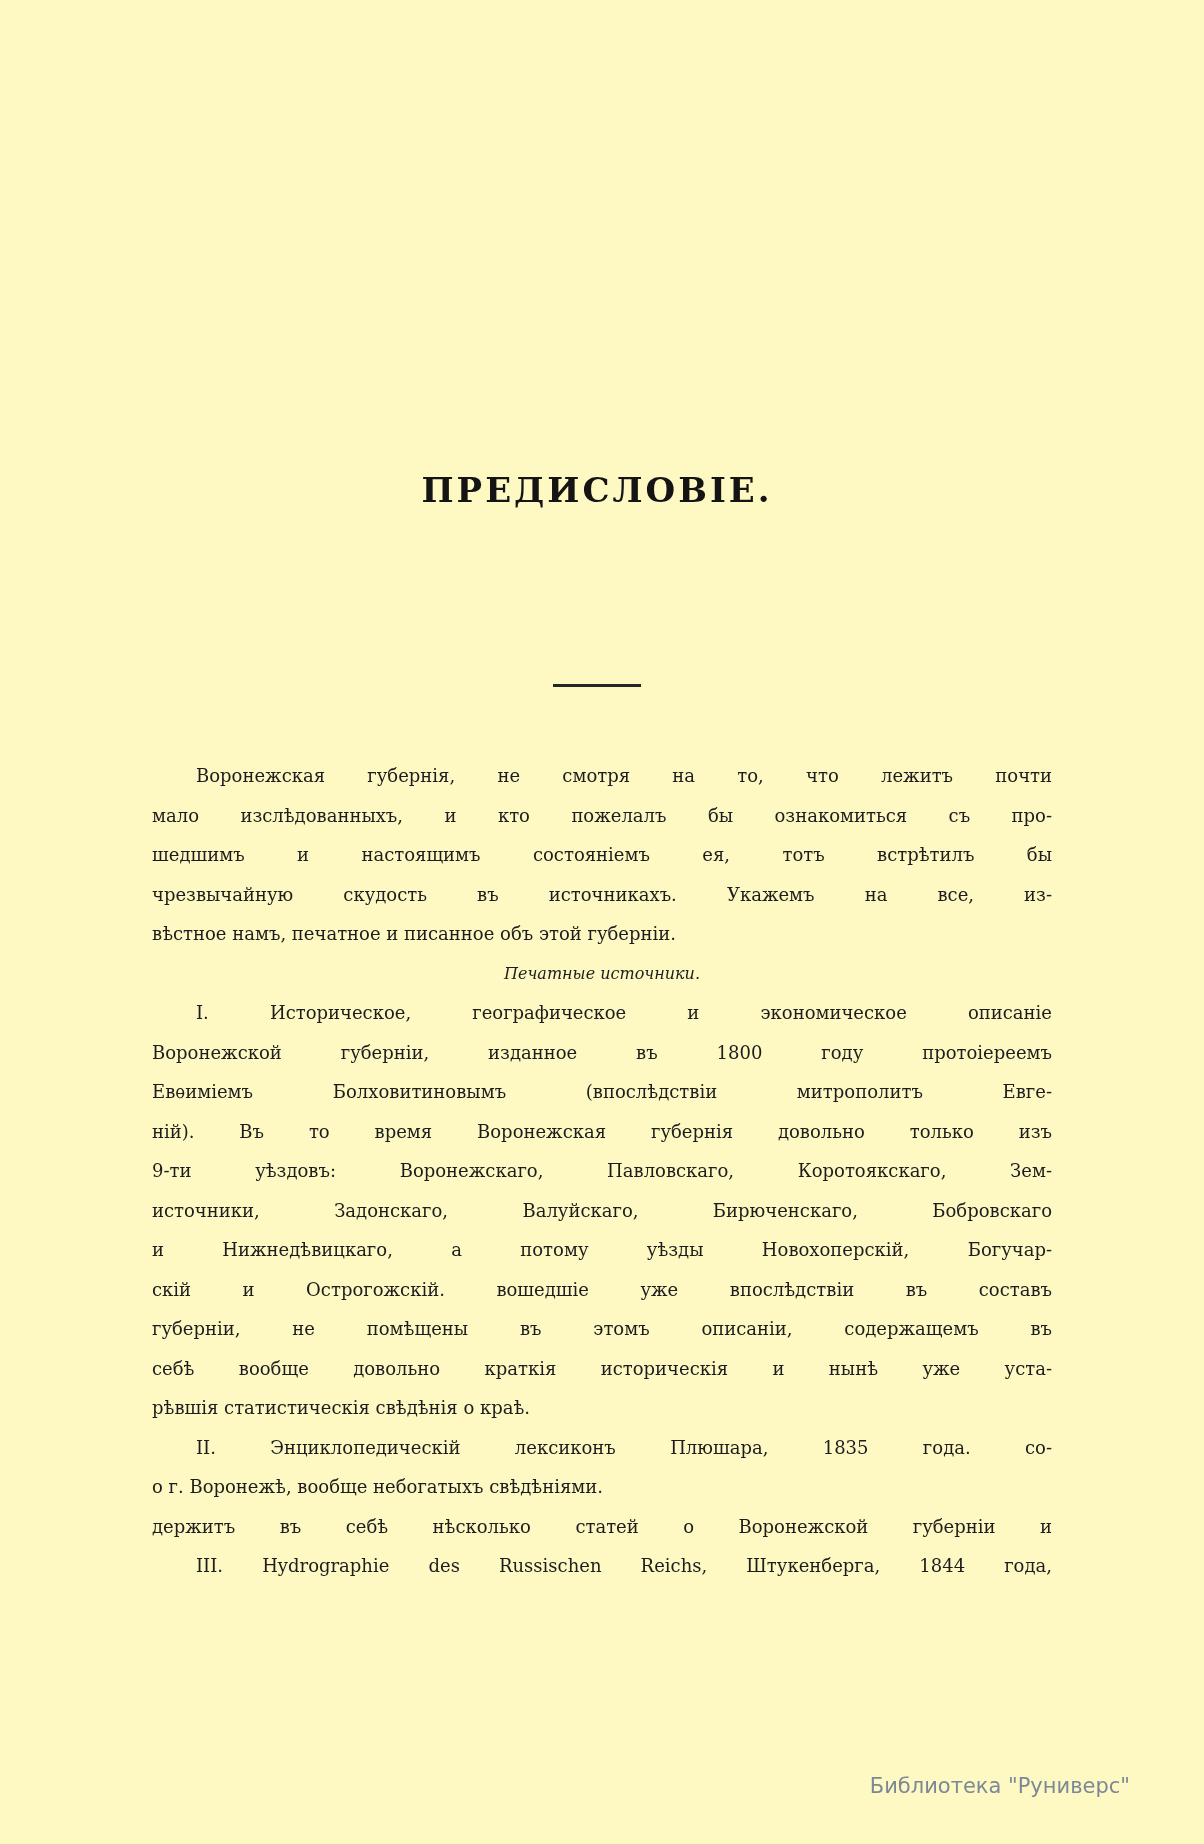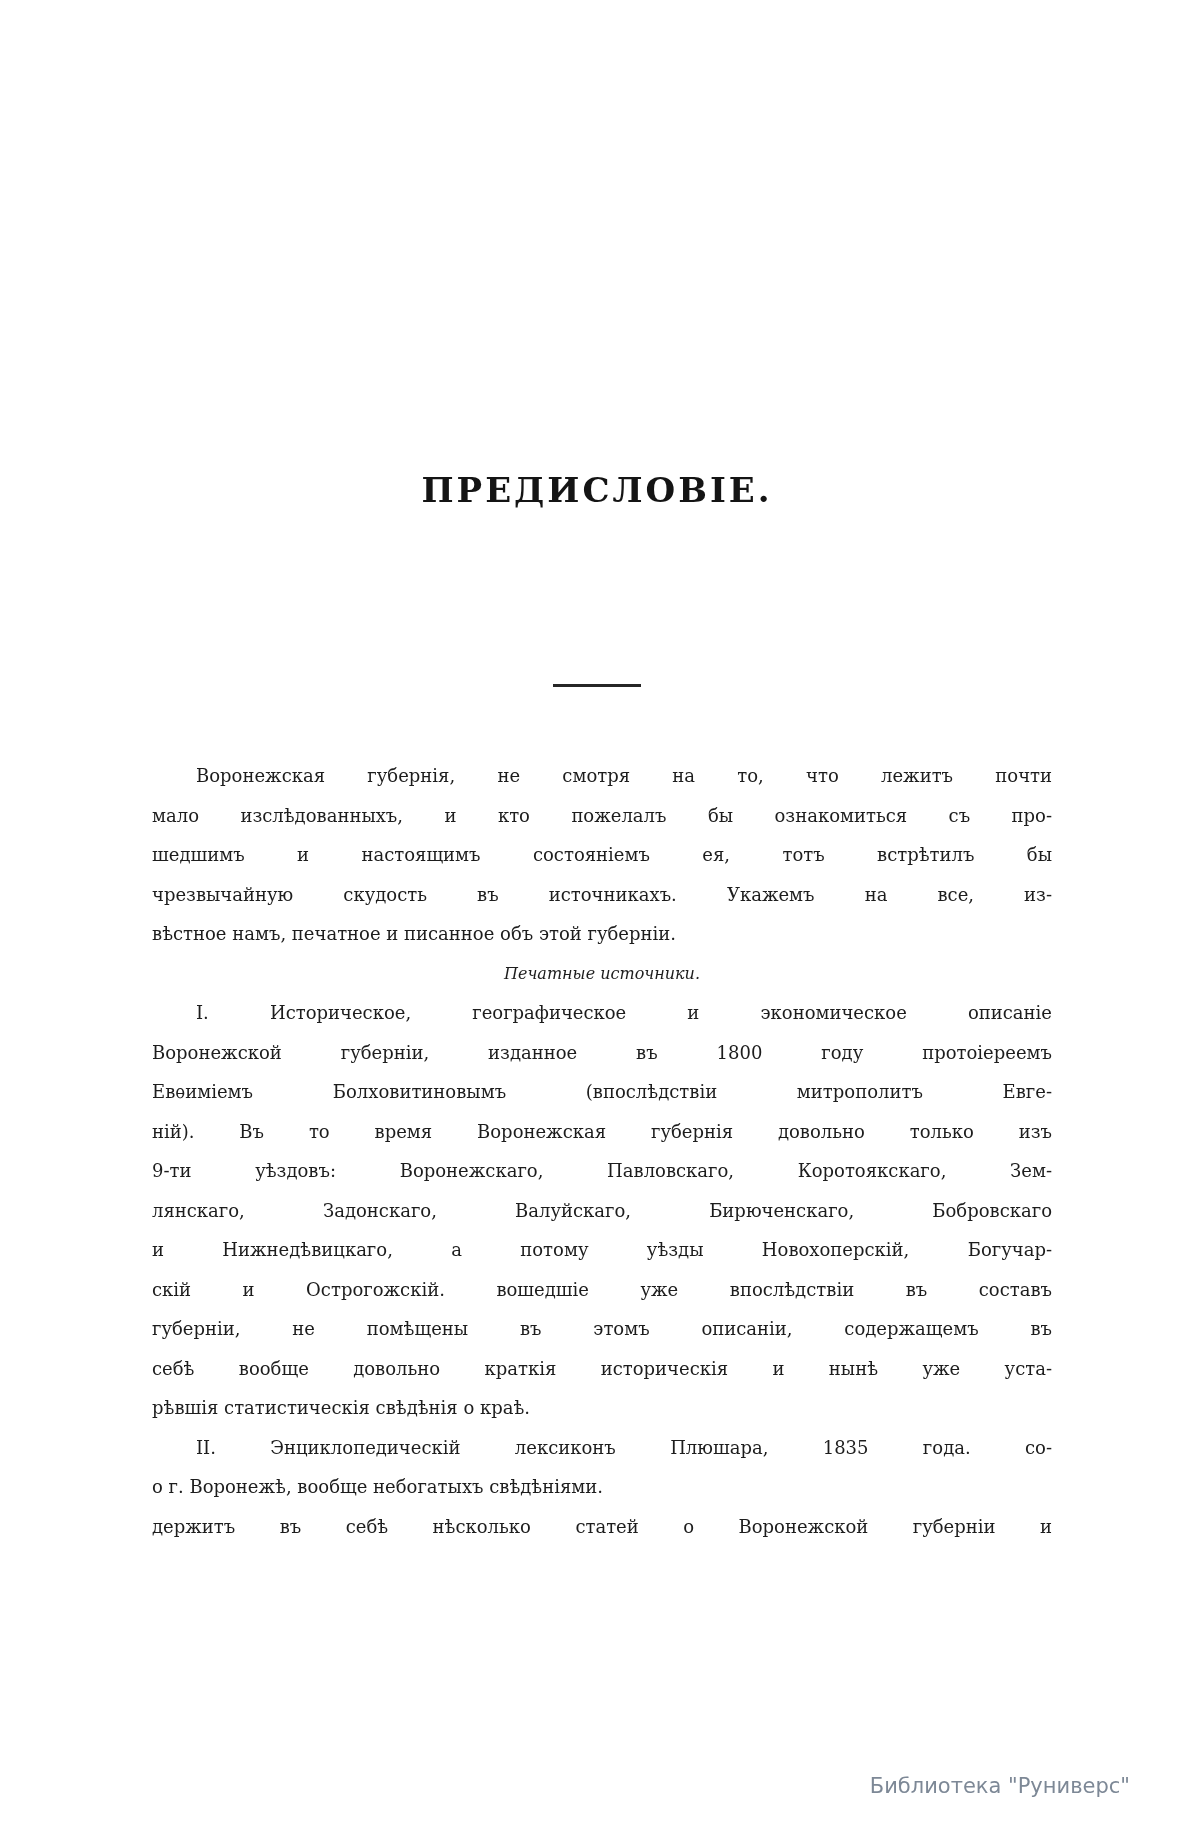--- a/index.html
+++ b/index.html
@@ -1,19 +1,19 @@
 <!DOCTYPE html>
 <html lang="ru"><head>
 <meta charset="utf-8">
 <style>
   html,body{margin:0;padding:0;background:#e8e8e6;}
   .page{
     position:relative;
     width:1204px;height:1844px;
-    background:#ffffff;
+    background:#fef9c3;
     font-family:"DejaVu Serif","Liberation Serif",serif;
     color:#1d1d1d;
     overflow:hidden;
     margin:0 auto;
   }
   .title{
     position:absolute;
     top:470px;left:155px;width:884px;
     margin:0;
     text-align:center;
@@ -73,28 +73,29 @@
     <p class="line j">чрезвычайную скудость въ источникахъ. Укажемъ на все, из-</p>
     <p class="line">вѣстное намъ, печатное и писанное объ этой губерніи.</p>
 
     <p class="line subheading">Печатные источники.</p>
 
     <p class="line j indent">I. Историческое, географическое и экономическое описаніе</p>
     <p class="line j">Воронежской губерніи, изданное въ 1800 году протоіереемъ</p>
     <p class="line j">Евѳиміемъ Болховитиновымъ (впослѣдствіи митрополитъ Евге-</p>
     <p class="line j">ній). Въ то время Воронежская губернія довольно только изъ</p>
     <p class="line j">9-ти уѣздовъ: Воронежскаго, Павловскаго, Коротоякскаго, Зем-</p>
-    <p class="line j">лянскаго, Задонскаго, Валуйскаго, Бирюченскаго, Бобровскаго</p>
+    <p class="line j">источники, Задонскаго, Валуйскаго, Бирюченскаго, Бобровскаго</p>
     <p class="line j">и Нижнедѣвицкаго, а потому уѣзды Новохоперскій, Богучар-</p>
     <p class="line j">скій и Острогожскій. вошедшіе уже впослѣдствіи въ составъ</p>
     <p class="line j">губерніи, не помѣщены въ этомъ описаніи, содержащемъ въ</p>
     <p class="line j">себѣ вообще довольно краткія историческія и нынѣ уже уста-</p>
     <p class="line">рѣвшія статистическія свѣдѣнія о краѣ.</p>
 
     <p class="line j indent">II. Энциклопедическій лексиконъ Плюшара, 1835 года. со-</p>
     <p class="line">о г. Воронежѣ, вообще небогатыхъ свѣдѣніями.</p>
     <p class="line j">держитъ въ себѣ нѣсколько статей о Воронежской губерніи и</p>
 
+    <p class="line j indent">III. Hydrographie des Russischen Reichs, Штукенберга, 1844 года,</p>
   </main>
 
   <div class="watermark">Библиотека "Руниверс"</div>
 
 </div>
 
 </body></html>

